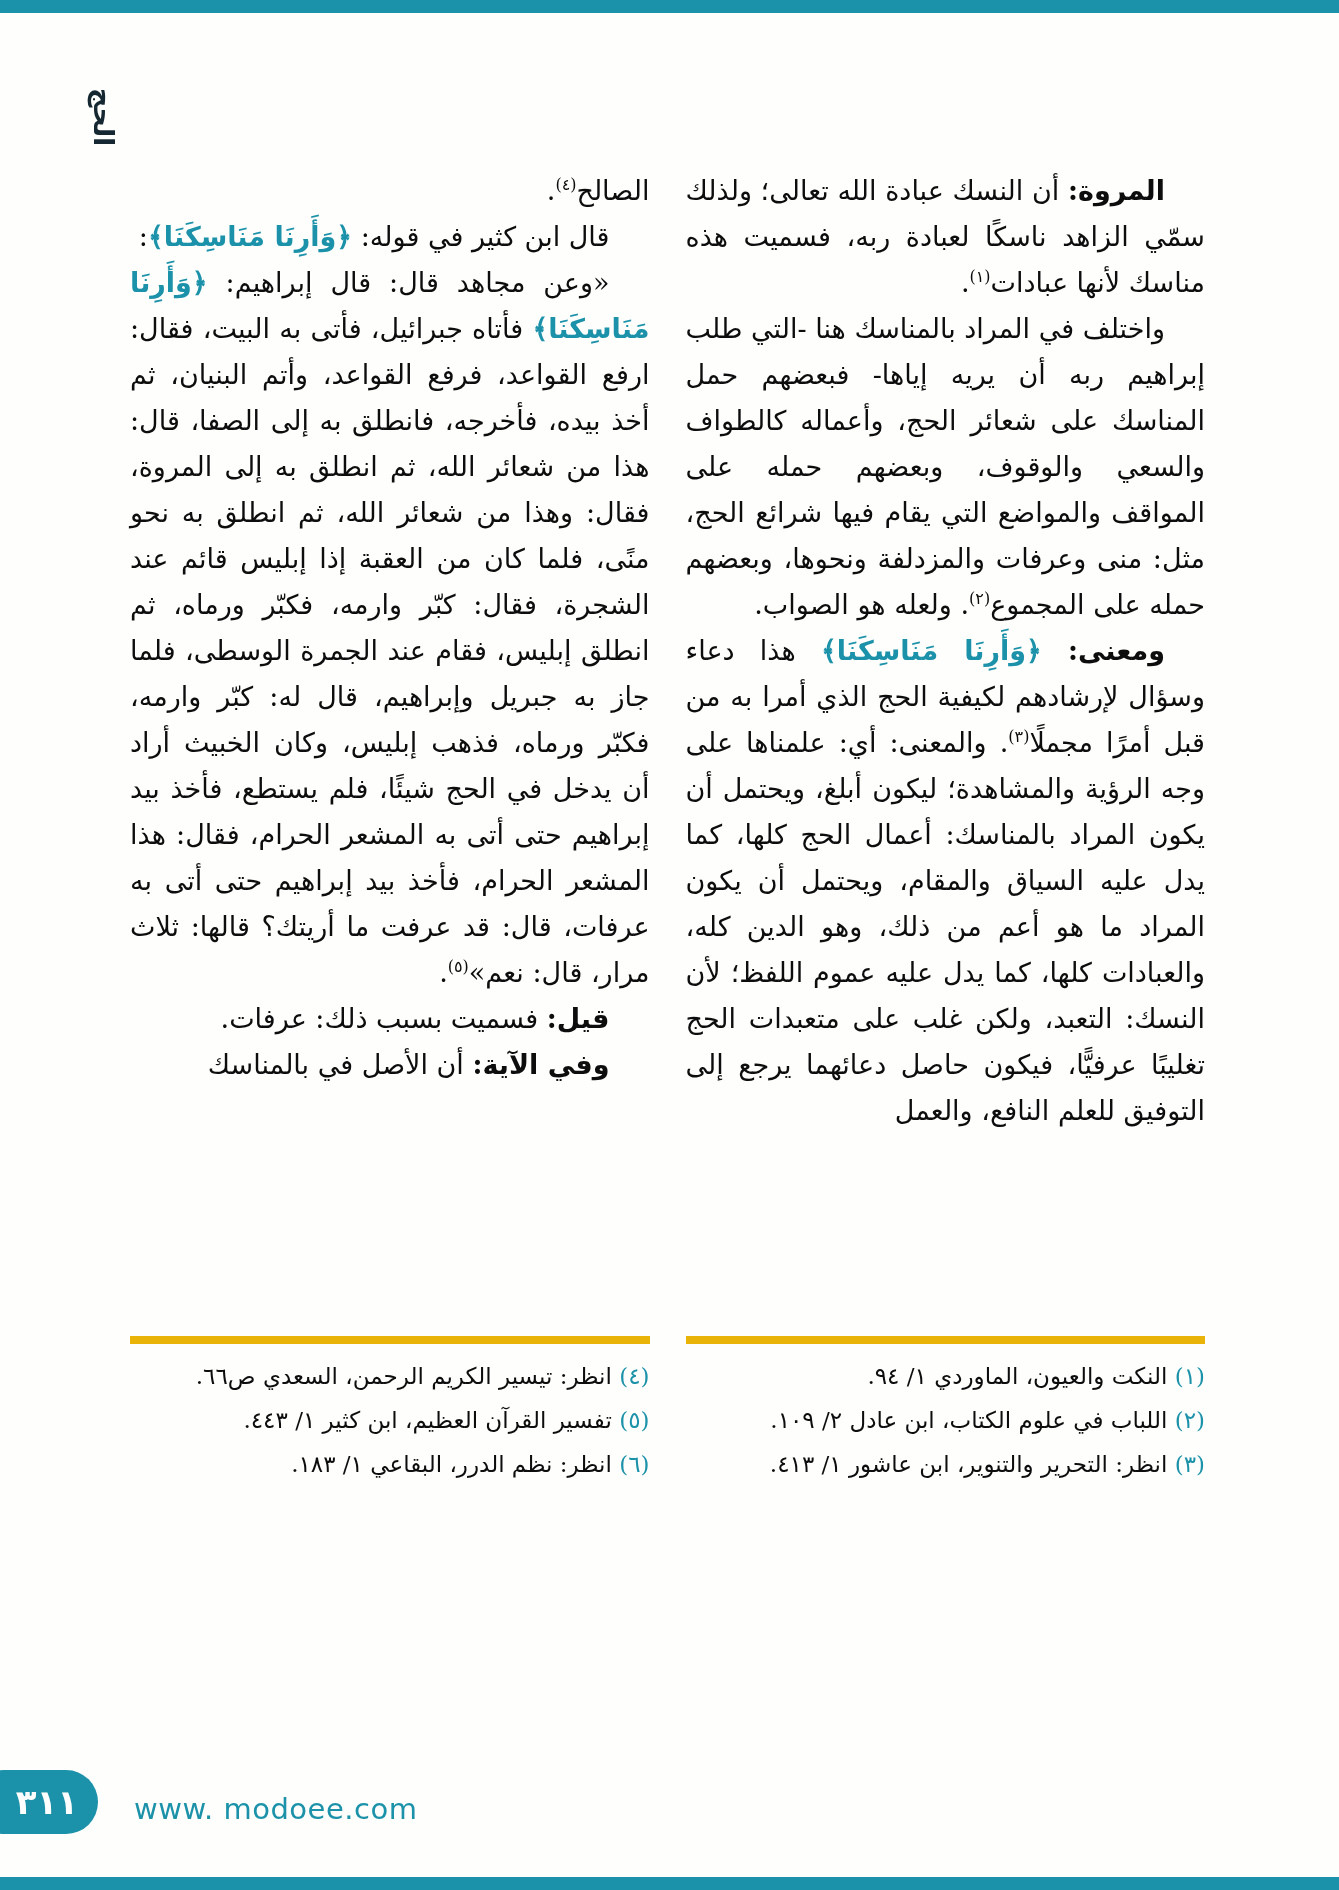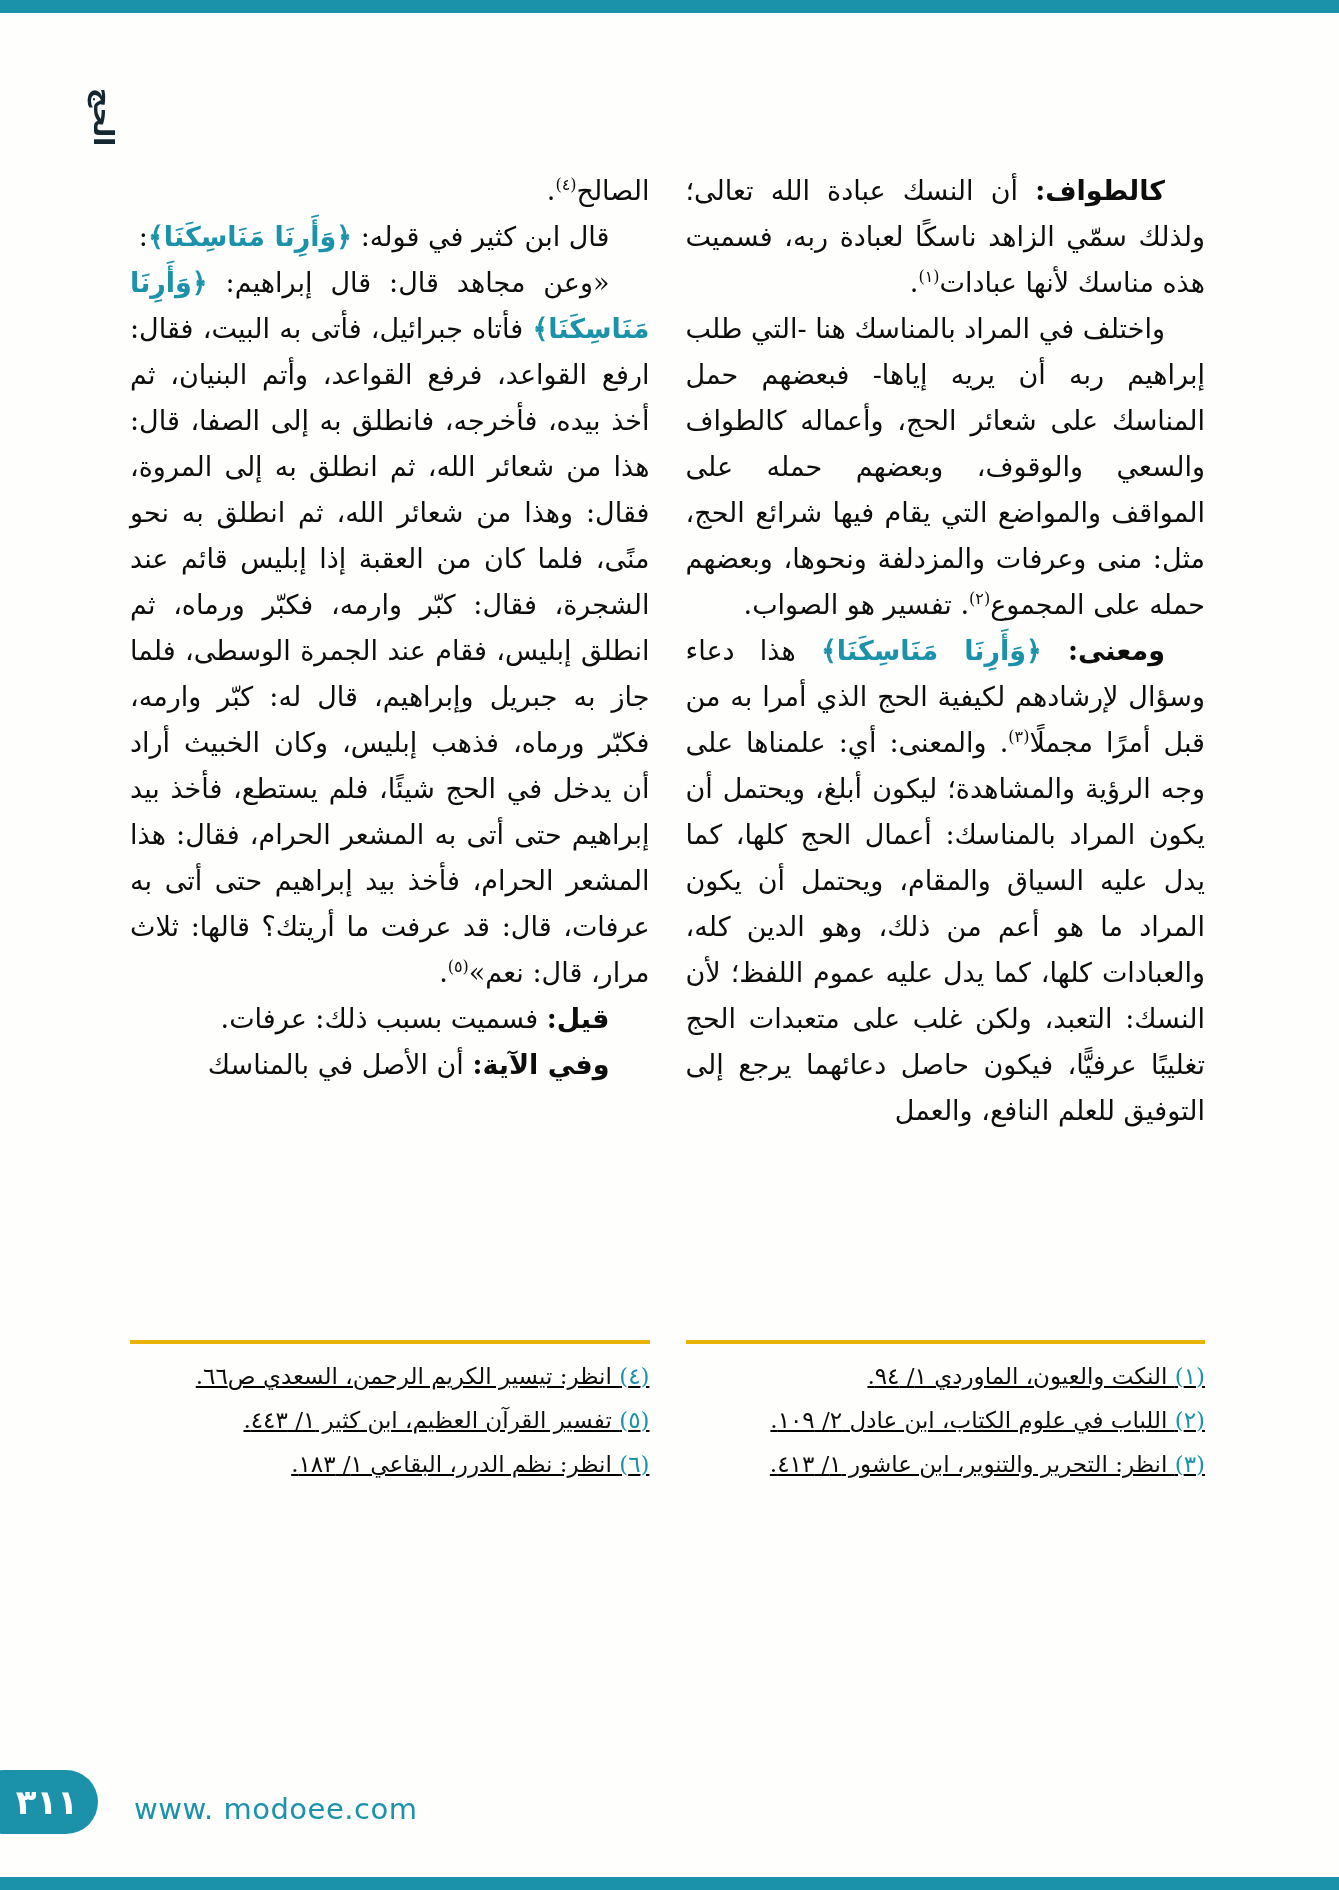--- a/index.html
+++ b/index.html
@@ -34,23 +34,23 @@
     text-align: justify; text-indent: 40px;
   }
   .para.noindent { text-indent: 0; }
   .seg-normal { }
   .seg-bold { font-weight: 700; }
   .seg-quran { color: var(--accent, #1b92a9); font-weight: 700; }
   .seg-sup { vertical-align: super; font-size: 16px; line-height: 0; }
 
   .footnotes {
     margin-top: auto;
-    border-top: 4px solid #eab308;
+    border-top: 8px solid #eab308;
     padding-top: 14px;
-    display: flex; flex-direction: column; gap: 7px; text-decoration: underline;
+    display: flex; flex-direction: column; gap: 7px;
   }
   .footnote { font-size: 23px; line-height: 37px; color: #0d0d0d; text-align: justify; }
   .fn-num { color: var(--accent, #1b92a9); }
 
   .page-badge {
     position: absolute; left: -28px; bottom: 56px;
     width: 126px; height: 64px;
     background: var(--accent, #1b92a9);
     border-radius: 34px;
     color: #ffffff;
@@ -72,22 +72,22 @@
 <div class="page">
 
   <div class="bar top"></div>
 
   <div class="chapter-mark">الحج</div>
 
   <div class="content">
 
     <div class="col">
       <div>
-          <p class="para"><span class="seg-bold">كالطواف:</span><span class="seg-normal"> أن النسك عبادة الله تعالى؛ ولذلك سمّي الزاهد ناسكًا لعبادة ربه، فسميت هذه مناسك لأنها عبادات</span><span class="seg-sup">(١)</span><span class="seg-normal">.</span></p>
-          <p class="para"><span class="seg-normal">واختلف في المراد بالمناسك هنا -التي طلب إبراهيم ربه أن يريه إياها- فبعضهم حمل المناسك على شعائر الحج، وأعماله كالطواف والسعي والوقوف، وبعضهم حمله على المواقف والمواضع التي يقام فيها شرائع الحج، مثل: منى وعرفات والمزدلفة ونحوها، وبعضهم حمله على المجموع</span><span class="seg-sup">(٢)</span><span class="seg-normal">. تفسير هو الصواب.</span></p>
+          <p class="para"><span class="seg-bold">المروة:</span><span class="seg-normal"> أن النسك عبادة الله تعالى؛ ولذلك سمّي الزاهد ناسكًا لعبادة ربه، فسميت هذه مناسك لأنها عبادات</span><span class="seg-sup">(١)</span><span class="seg-normal">.</span></p>
+          <p class="para"><span class="seg-normal">واختلف في المراد بالمناسك هنا -التي طلب إبراهيم ربه أن يريه إياها- فبعضهم حمل المناسك على شعائر الحج، وأعماله كالطواف والسعي والوقوف، وبعضهم حمله على المواقف والمواضع التي يقام فيها شرائع الحج، مثل: منى وعرفات والمزدلفة ونحوها، وبعضهم حمله على المجموع</span><span class="seg-sup">(٢)</span><span class="seg-normal">. ولعله هو الصواب.</span></p>
           <p class="para"><span class="seg-bold">ومعنى: </span><span class="seg-quran">﴿وَأَرِنَا مَنَاسِكَنَا﴾</span><span class="seg-normal"> هذا دعاء وسؤال لإرشادهم لكيفية الحج الذي أمرا به من قبل أمرًا مجملًا</span><span class="seg-sup">(٣)</span><span class="seg-normal">. والمعنى: أي: علمناها على وجه الرؤية والمشاهدة؛ ليكون أبلغ، ويحتمل أن يكون المراد بالمناسك: أعمال الحج كلها، كما يدل عليه السياق والمقام، ويحتمل أن يكون المراد ما هو أعم من ذلك، وهو الدين كله، والعبادات كلها، كما يدل عليه عموم اللفظ؛ لأن النسك: التعبد، ولكن غلب على متعبدات الحج تغليبًا عرفيًّا، فيكون حاصل دعائهما يرجع إلى التوفيق للعلم النافع، والعمل</span></p>
         </div>
       <div class="footnotes">
           <div class="footnote"><span class="fn-num">(١)</span><span class="fn-text">&nbsp;النكت والعيون، الماوردي ١/ ٩٤.</span></div>
           <div class="footnote"><span class="fn-num">(٢)</span><span class="fn-text">&nbsp;اللباب في علوم الكتاب، ابن عادل ٢/ ١٠٩.</span></div>
           <div class="footnote"><span class="fn-num">(٣)</span><span class="fn-text">&nbsp;انظر: التحرير والتنوير، ابن عاشور ١/ ٤١٣.</span></div>
         </div>
     </div>
 
     <div class="col">

